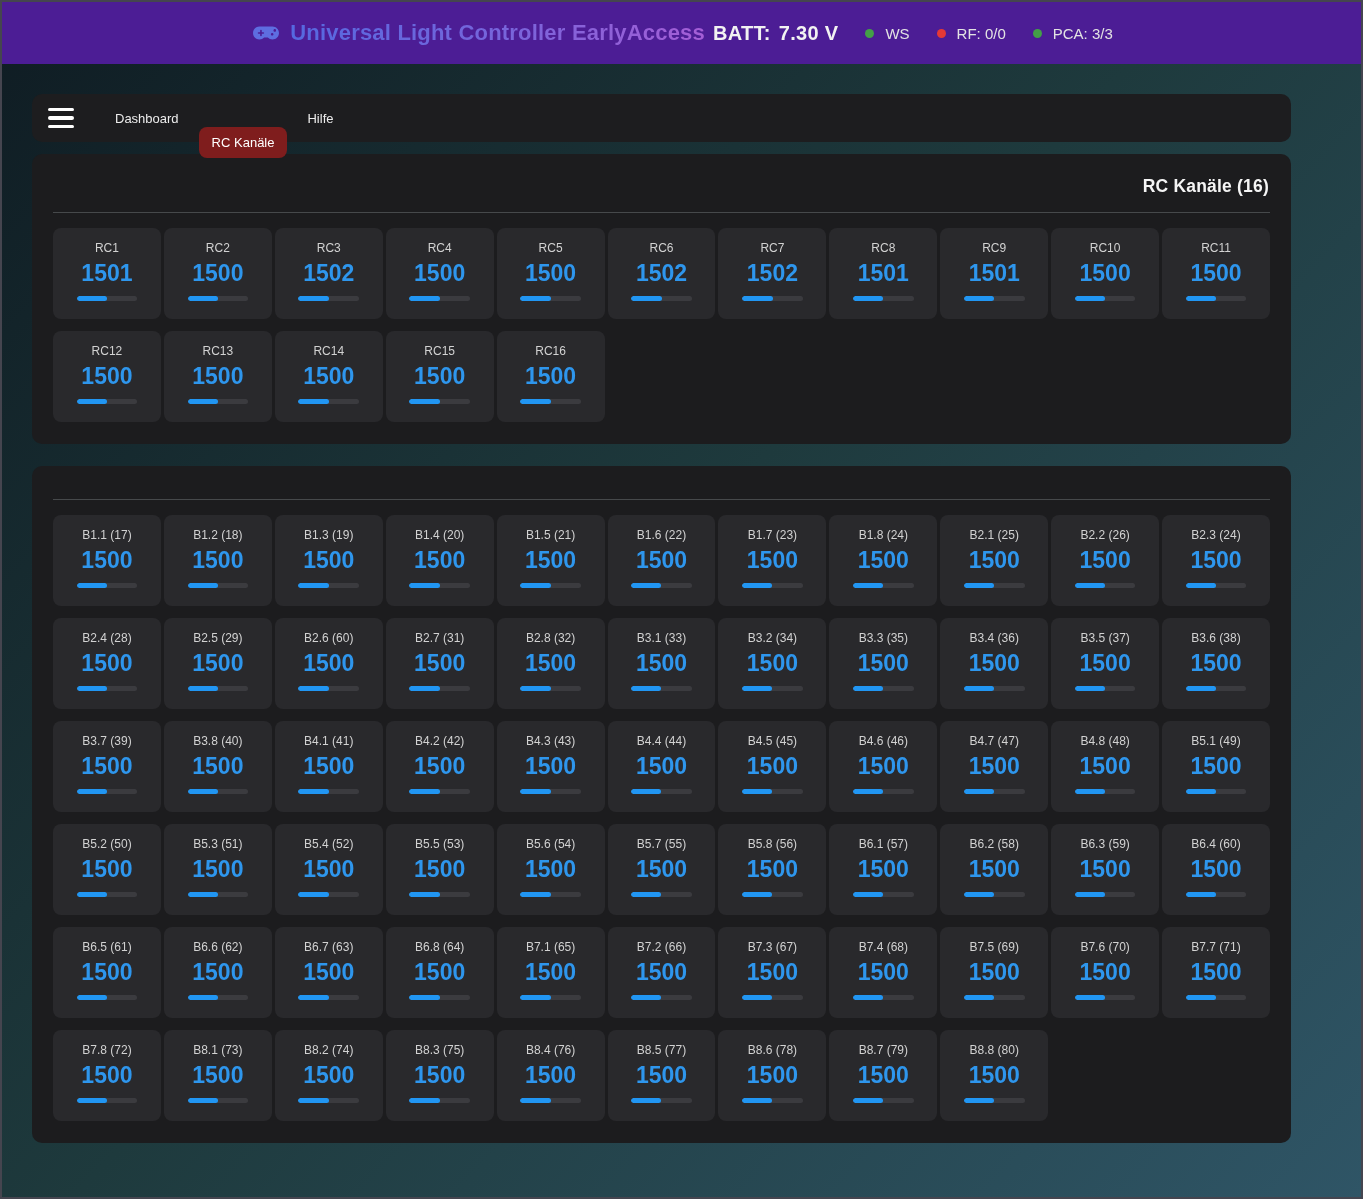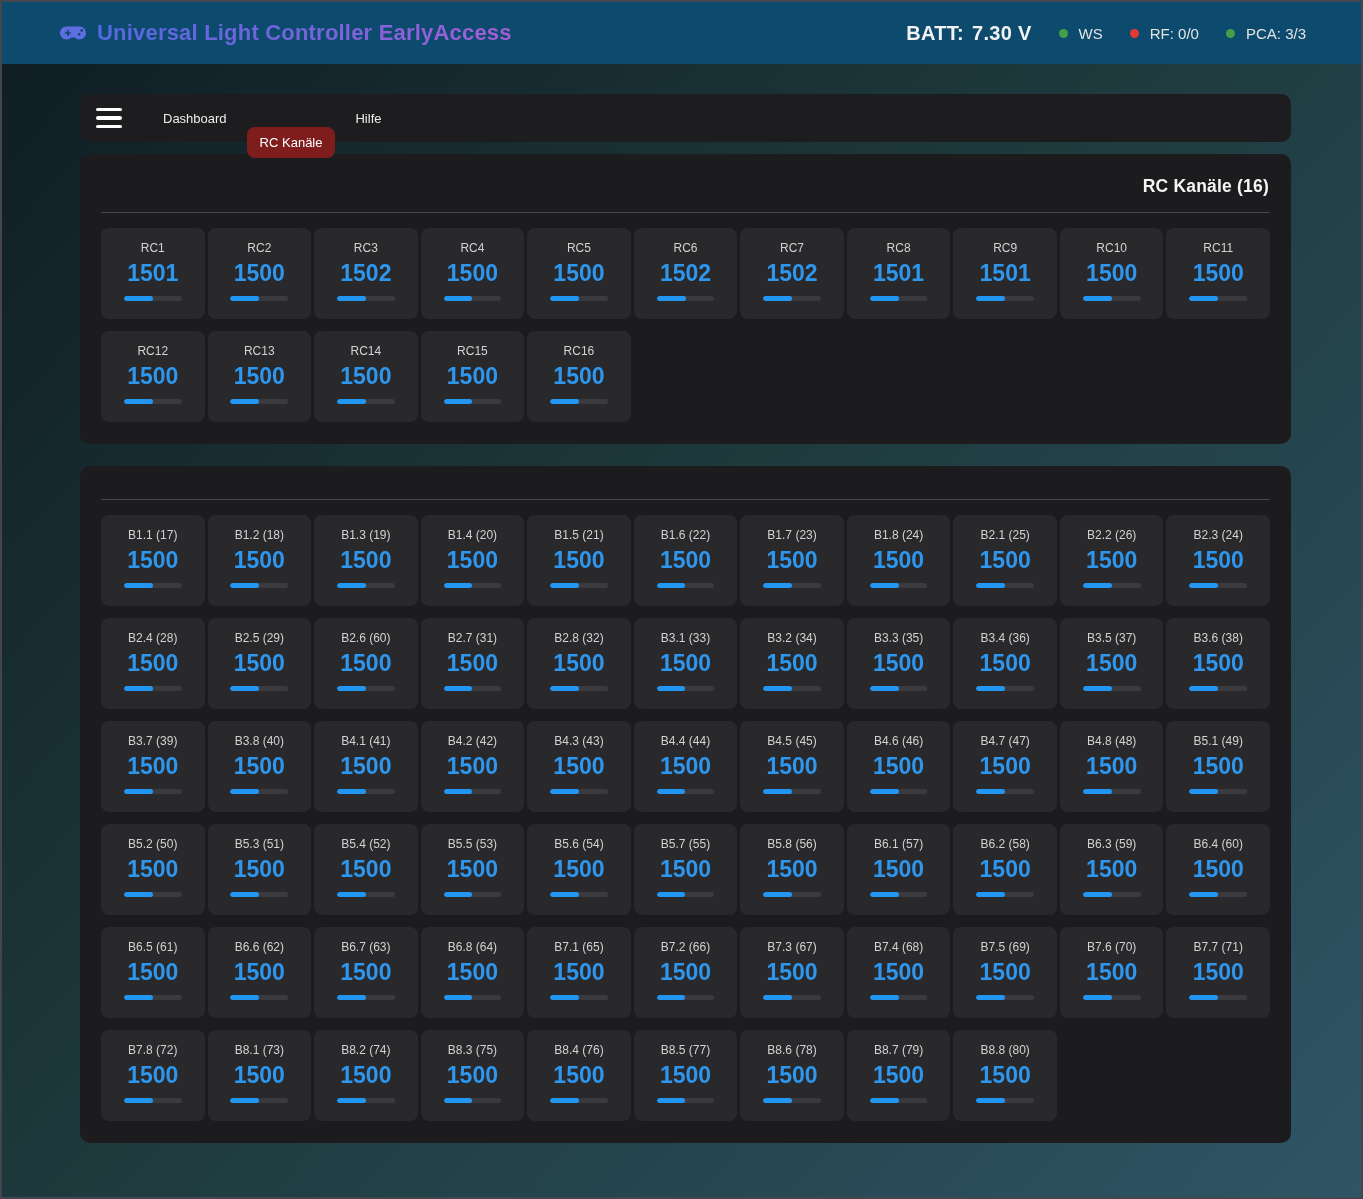--- a/index.html
+++ b/index.html
@@ -8,45 +8,45 @@
     font-family: "Liberation Sans", sans-serif;
     background: linear-gradient(133deg, #0f1c23 0%, #1e3a3d 48%, #2f5566 100%);
     border: 2px solid #45454f;
     overflow: hidden;
     color: #e6e6e6;
   }
 
   
   .topbar {
     height: 62px;
-    background: #0c4a6e;
+    background: #4c1d95;
     display: flex;
     align-items: center;
-    justify-content: space-between;
+    justify-content: center;
     padding: 0 55px 0 58px;
   }
   .brand { display: flex; align-items: center; gap: 11px; }
   .brand svg { width: 26px; height: 26px; fill: #5e6de0; }
   .brand h1 {
     font-size: 22px;
     font-weight: bold;
     background: linear-gradient(90deg, #5569e0 0%, #7a64da 55%, #a55ed6 100%);
     -webkit-background-clip: text;
     background-clip: text;
     color: transparent;
     letter-spacing: 0.2px;
   }
   .statusbar { display: flex; align-items: center; gap: 27px; margin-left: 8px; }
   .batt { font-size: 20px; font-weight: bold; color: #f2f2f2; letter-spacing: 0.3px; }
   .batt .batt-val { margin-left: 8px; }
   .status-item { display: flex; align-items: center; gap: 11px; font-size: 15px; color: #e3e3e3; }
   .dot { width: 9px; height: 9px; border-radius: 50%; display: inline-block; }
 
   
-  .content { padding: 30px 70px 0 78px; }
+  .content { padding: 30px 70px 0 30px; }
 
   .navpanel {
     background: #1d1d1f;
     border-radius: 10px;
     height: 48px;
     display: flex;
     align-items: center;
     padding: 0 16px;
     margin-bottom: 12px;
   }

